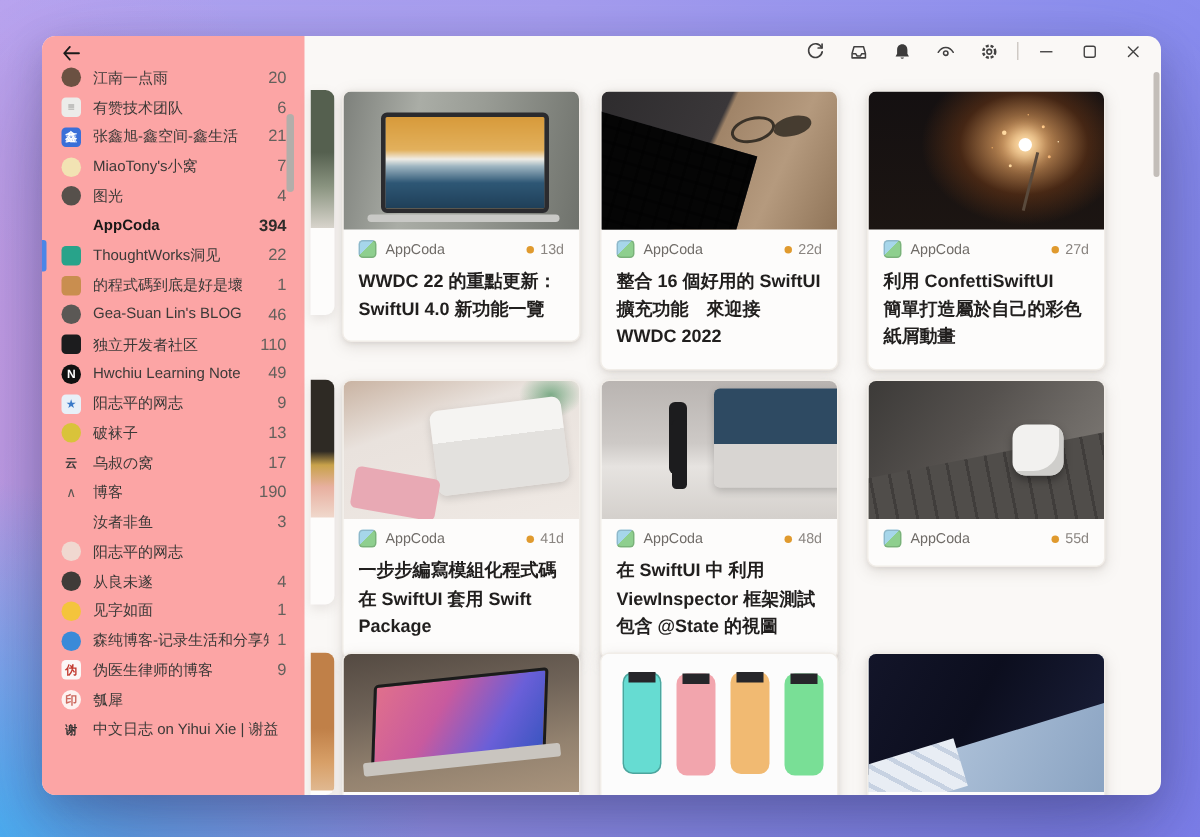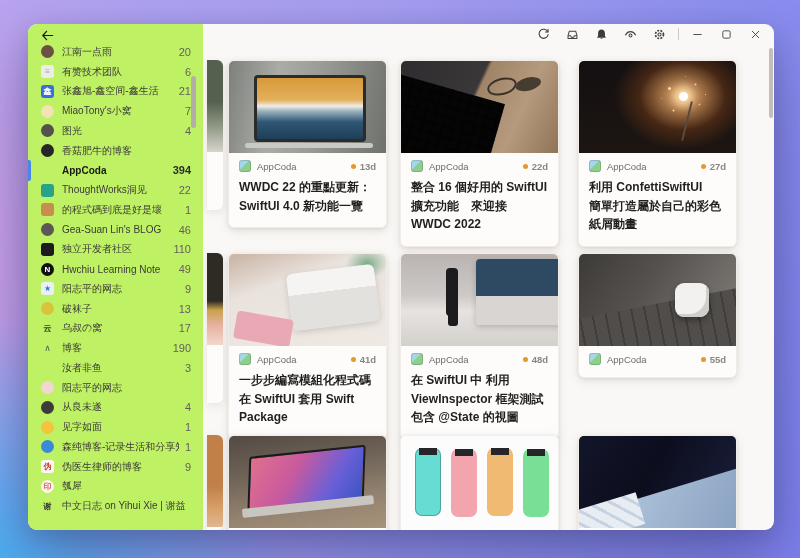--- a/index.html
+++ b/index.html
@@ -16,21 +16,21 @@
     border-radius:9px;background:#faf8f6;overflow:hidden;
     box-shadow:0 30px 70px rgba(40,40,90,.38),0 8px 24px rgba(40,40,90,.22);
   }
   
   .titlebar{position:absolute;top:0;left:0;right:0;height:20px;z-index:30;}
   .backbtn{position:absolute;left:10px;top:2px;width:18px;height:18px;display:flex;align-items:center;justify-content:center;cursor:pointer;}
   .tb-icons{position:absolute;right:4px;top:1px;display:flex;align-items:center;height:18px;}
   .tbtn{width:29px;height:18px;display:flex;align-items:center;justify-content:center;opacity:.85;}
   .tb-divider{width:1px;height:12px;background:#cfcac5;margin:0 4px;}
   
-  .sidebar{position:absolute;left:0;top:0;bottom:0;width:175px;background:#bef264;}
+  .sidebar{position:absolute;left:0;top:0;bottom:0;width:175px;background:#fca5a5;}
   .slist{position:absolute;top:18px;left:0;right:0;}
   .srow{height:19.75px;display:flex;align-items:center;padding:0 12px 0 13px;cursor:pointer;}
   .sicon{width:13px;height:13px;flex:0 0 13px;margin-right:8px;font-size:8px;line-height:13px;text-align:center;border-radius:3px;overflow:hidden;font-weight:bold;}
   .sicon.chev{background:transparent!important;color:#5a5652;font-size:9px;font-weight:normal;}
   .slabel{flex:1;font-size:10px;color:#3c3a38;white-space:nowrap;overflow:hidden;}
   .scount{font-size:11px;color:#64605c;margin-left:6px;}
   .srow.selected .slabel{font-weight:bold;color:#191817;}
   .srow.selected .scount{font-weight:bold;color:#2e2c2a;}
   .side-scroll{position:absolute;left:163px;top:52px;width:5px;height:52px;border-radius:3px;background:#b3aeaa;}
   .accent-pill{position:absolute;left:0;top:136px;width:3px;height:21px;border-radius:0 2px 2px 0;z-index:40;}
@@ -38,21 +38,21 @@
   .grid{position:absolute;inset:0;}
   .card{position:absolute;width:157px;background:#fdfcfb;border-radius:6px;overflow:hidden;cursor:pointer;
         border:1px solid #f1ede8;box-shadow:0 3px 10px rgba(120,110,100,.18),0 1px 3px rgba(120,110,100,.12);}
   .cimg{height:92px;width:100%;position:relative;overflow:hidden;}
   .cimg::before,.cimg::after{content:"";position:absolute;}
   .cbody{padding:7px 10px 12px;}
   .cmeta{display:flex;align-items:center;font-size:9.5px;color:#6f6b67;}
   .cfav{width:12px;height:12px;border-radius:3px;margin-right:6px;
         background:linear-gradient(135deg,#a6d6ea 0 45%,#8ecf8e 45% 100%);
         box-shadow:inset 0 0 0 1px rgba(0,0,0,.14);}
-  .cage{margin-left:auto;display:flex;align-items:center;gap:4px;color:#8a8581;font-weight:bold;}
+  .cage{margin-left:auto;display:flex;align-items:center;gap:4px;color:#8a8581;}
   .cdot{width:5px;height:5px;border-radius:50%;}
   .ctitle{margin-top:6px;font-size:12px;font-weight:bold;color:#211f1e;line-height:1.55;}
   .sliver{position:absolute;left:179px;width:16px;background:#fdfcfb;border-radius:0 6px 6px 0;overflow:hidden;
           box-shadow:0 3px 8px rgba(120,110,100,.15);}
   .sliver .cimg{height:92px;}
   .main-scroll{position:absolute;right:1px;top:24px;width:4px;height:70px;border-radius:2px;background:#c3beb9;}
   
   .img-macbook-wave{background:linear-gradient(100deg,#7d807b 0%,#aaada6 30%,#999c95 55%,#6f726c 100%);}
   .img-macbook-wave::before{left:16%;right:13%;top:15%;bottom:12%;border:3px solid #2b2b2e;border-radius:4px;
       background:linear-gradient(#d79a3a 0%,#e2b05c 36%,#f0ede6 46%,#9db4c0 54%,#2e5775 72%,#1f3f58 100%);}
@@ -131,25 +131,20 @@
     <span class="slabel">MiaoTony's小窝</span>
     <span class="scount">7</span>
   </div>
 
   <div class="srow">
     <span class="sicon" style="background: rgb(86, 80, 75); color: rgb(255, 255, 255); border-radius: 50%;"></span>
     <span class="slabel">图光</span>
     <span class="scount">4</span>
   </div>
 
-  <div class="srow">
-    <span class="sicon" style="background: rgb(38, 38, 42); color: rgb(255, 255, 255); border-radius: 50%;"></span>
-    <span class="slabel">香菇肥牛的博客</span>
-    <span class="scount"></span>
-  </div>
 
   <div class="srow selected">
     <span class="sicon" style="visibility: hidden;"></span>
     <span class="slabel">AppCoda</span>
     <span class="scount">394</span>
   </div>
 
   <div class="srow">
     <span class="sicon" style="background: rgb(40, 163, 138); color: rgb(255, 255, 255);"></span>
     <span class="slabel">ThoughtWorks洞见</span>

